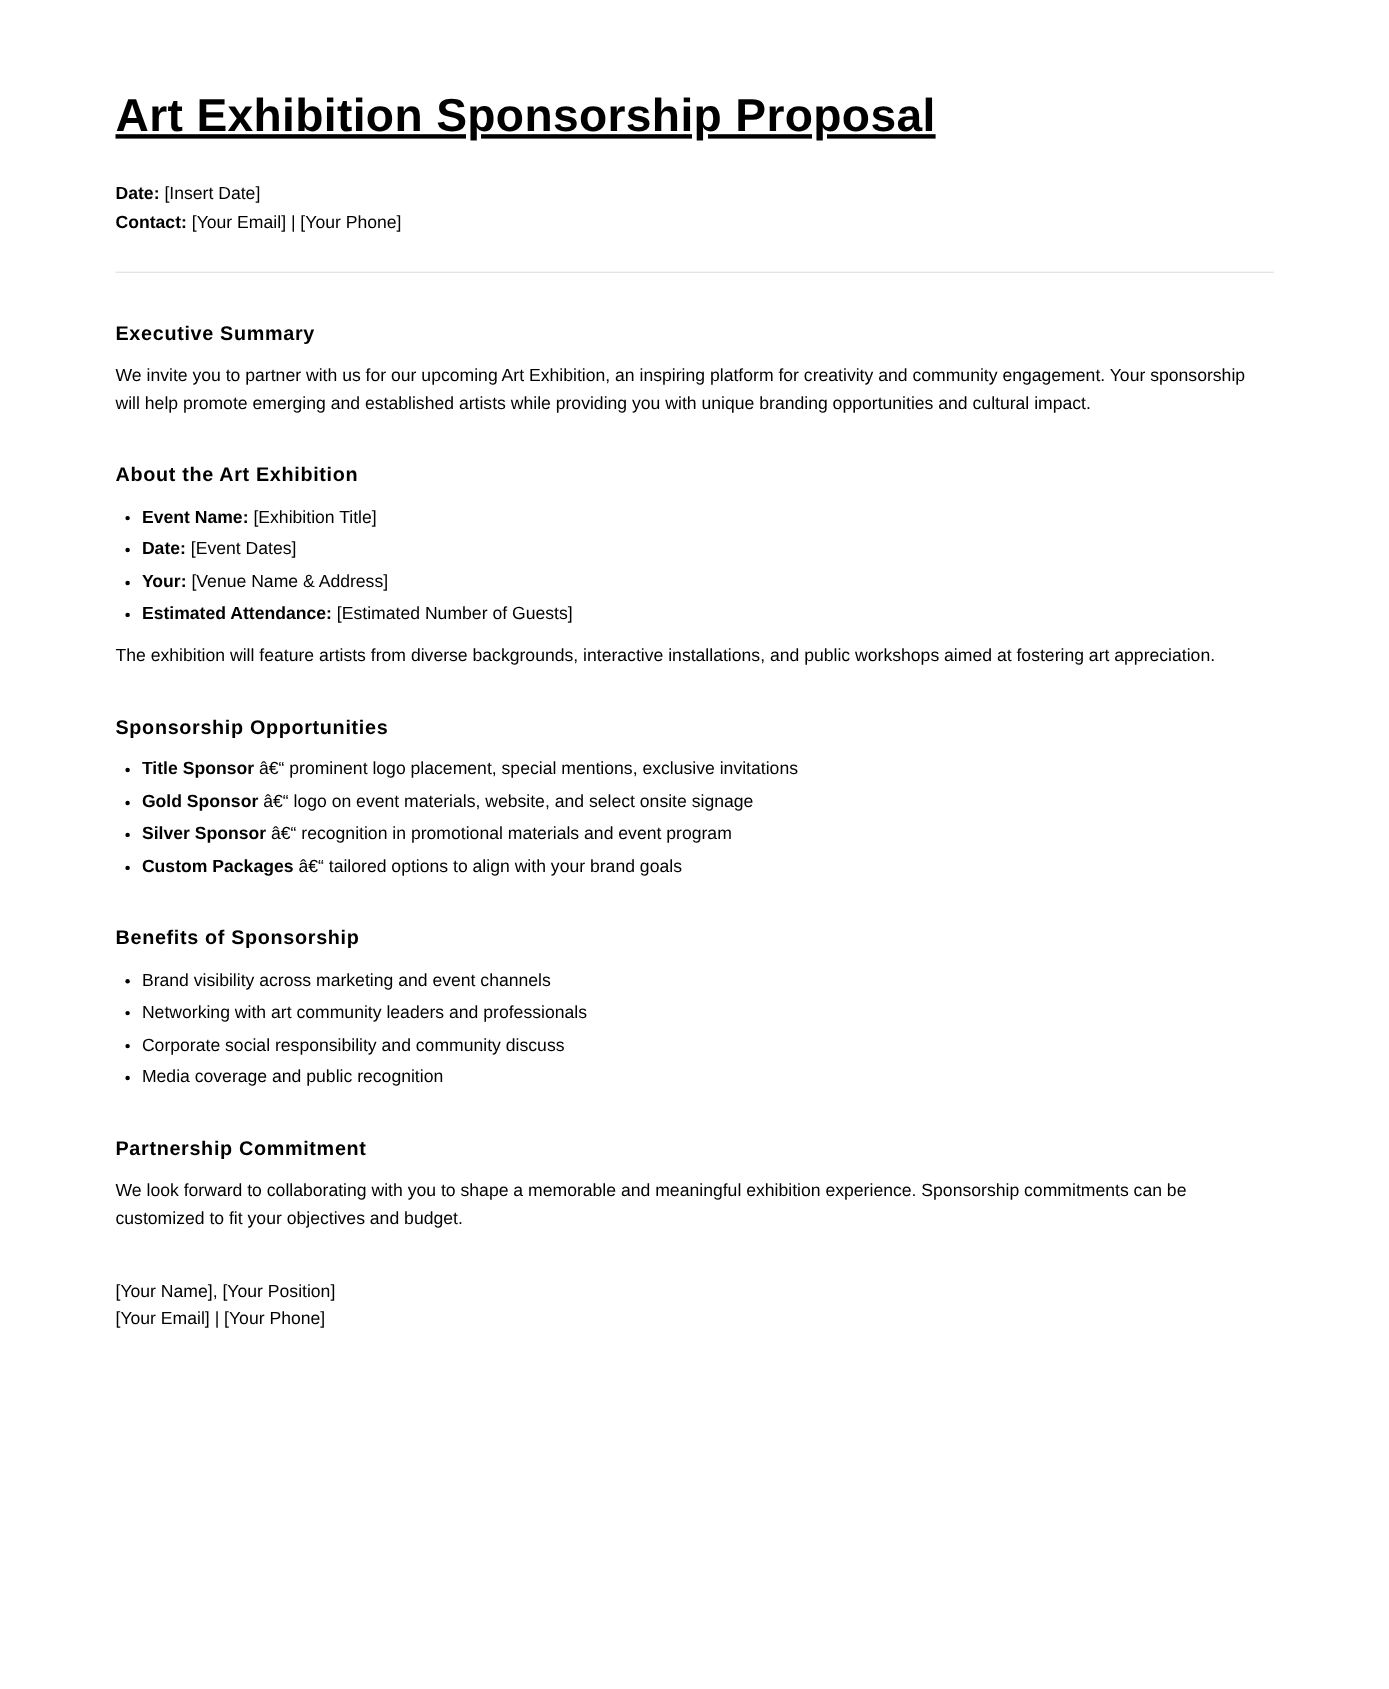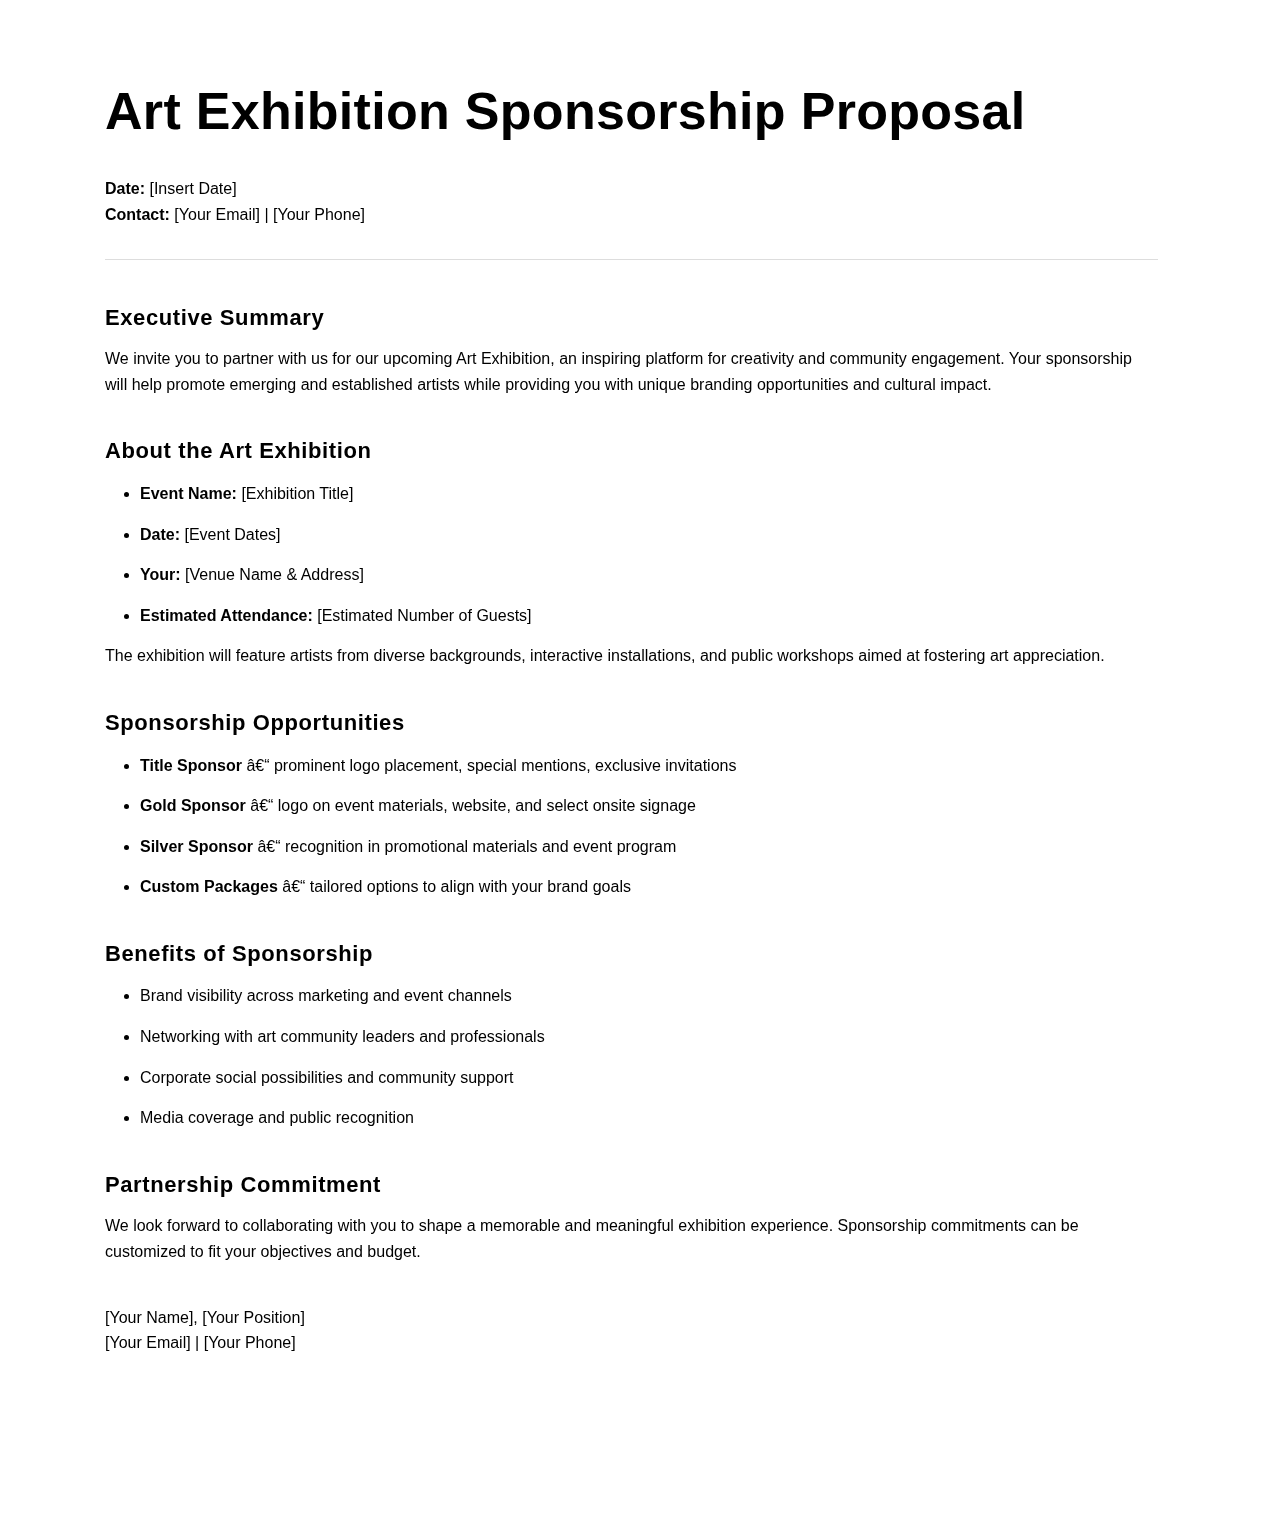--- a/index.html
+++ b/index.html
@@ -10,47 +10,48 @@
       line-height: 1.6;
       width: 1263px;
       min-height: 1535px;
     }
     .page {
       padding: 60px 105px 80px 105px;
       box-sizing: border-box;
       width: 1263px;
     }
     h1 {
-      font-size: 52px;
+      font-size: 42px;
       font-weight: bold;
       margin: 20px 0 34px 0;
       line-height: 1.2;
       letter-spacing: 0.3px;
+      text-decoration: underline;
     }
     .meta p { margin: 0; }
     .meta b { font-weight: bold; }
     hr {
       border: none;
       border-top: 1px solid #dddddd;
       margin: 31px 0 44px 0;
     }
     h2 {
-      font-size: 22px;
+      font-size: 18px;
       font-weight: bold;
       margin: 0 0 14px 0;
       line-height: 1.3;
       letter-spacing: 0.6px;
     }
     section { margin-bottom: 40px; }
     section p { margin: 0 0 12px 0; }
     ul {
       margin: 0 0 12px 0;
       padding-left: 20px;
     }
-    ul li { margin: 15px; }
+    ul li { margin: 4px; }
     .contact-lines p { margin: 0; }
   </style>
 </head>
 <body>
 
 <div class="page">
 
   <h1>Art Exhibition Sponsorship Proposal</h1>
 
   <div class="meta">
@@ -84,21 +85,21 @@
       <li><b>Silver Sponsor</b> <span>â€“ recognition in promotional materials and event program</span></li>
       <li><b>Custom Packages</b> <span>â€“ tailored options to align with your brand goals</span></li>
     </ul>
   </section>
 
   <section>
     <h2>Benefits of Sponsorship</h2>
     <ul>
       <li>Brand visibility across marketing and event channels</li>
       <li>Networking with art community leaders and professionals</li>
-      <li>Corporate social possibilities and community support</li>
+      <li>Corporate social responsibility and community discuss</li>
       <li>Media coverage and public recognition</li>
     </ul>
   </section>
 
   <section>
     <h2>Partnership Commitment</h2>
     <p>We look forward to collaborating with you to shape a memorable and meaningful exhibition experience. Sponsorship commitments can be customized to fit your objectives and budget.</p>
   </section>
 
   <section>

